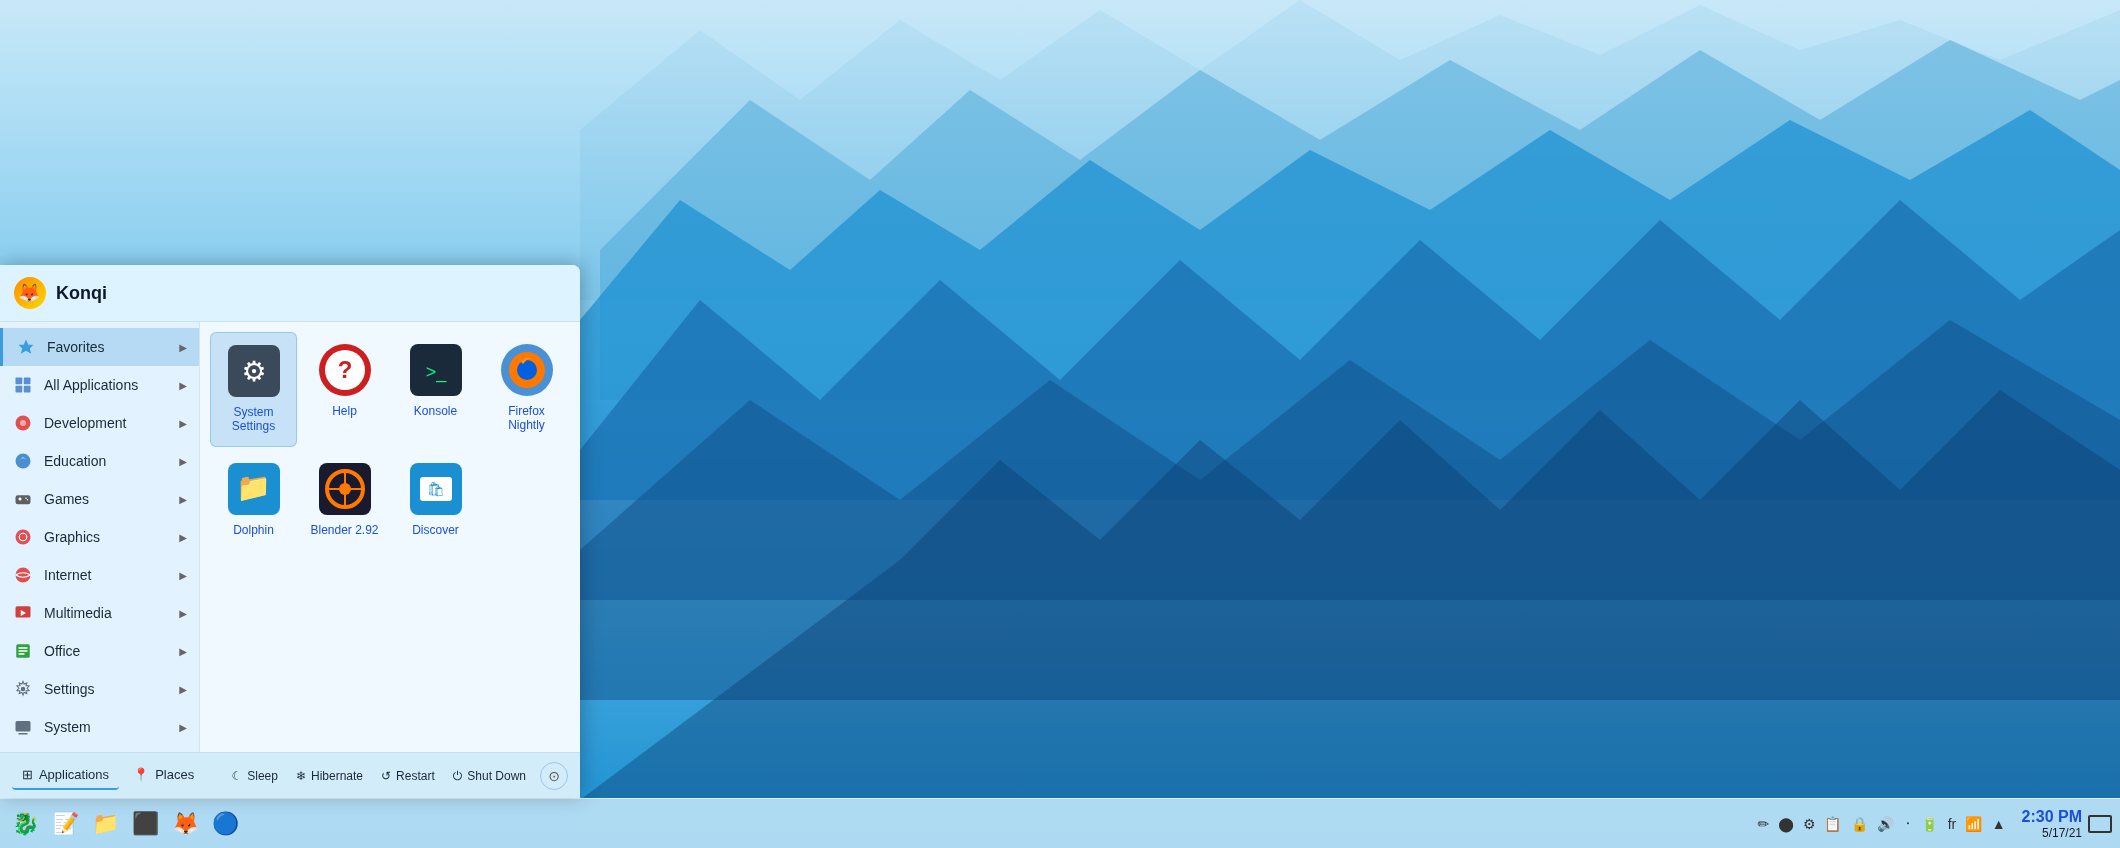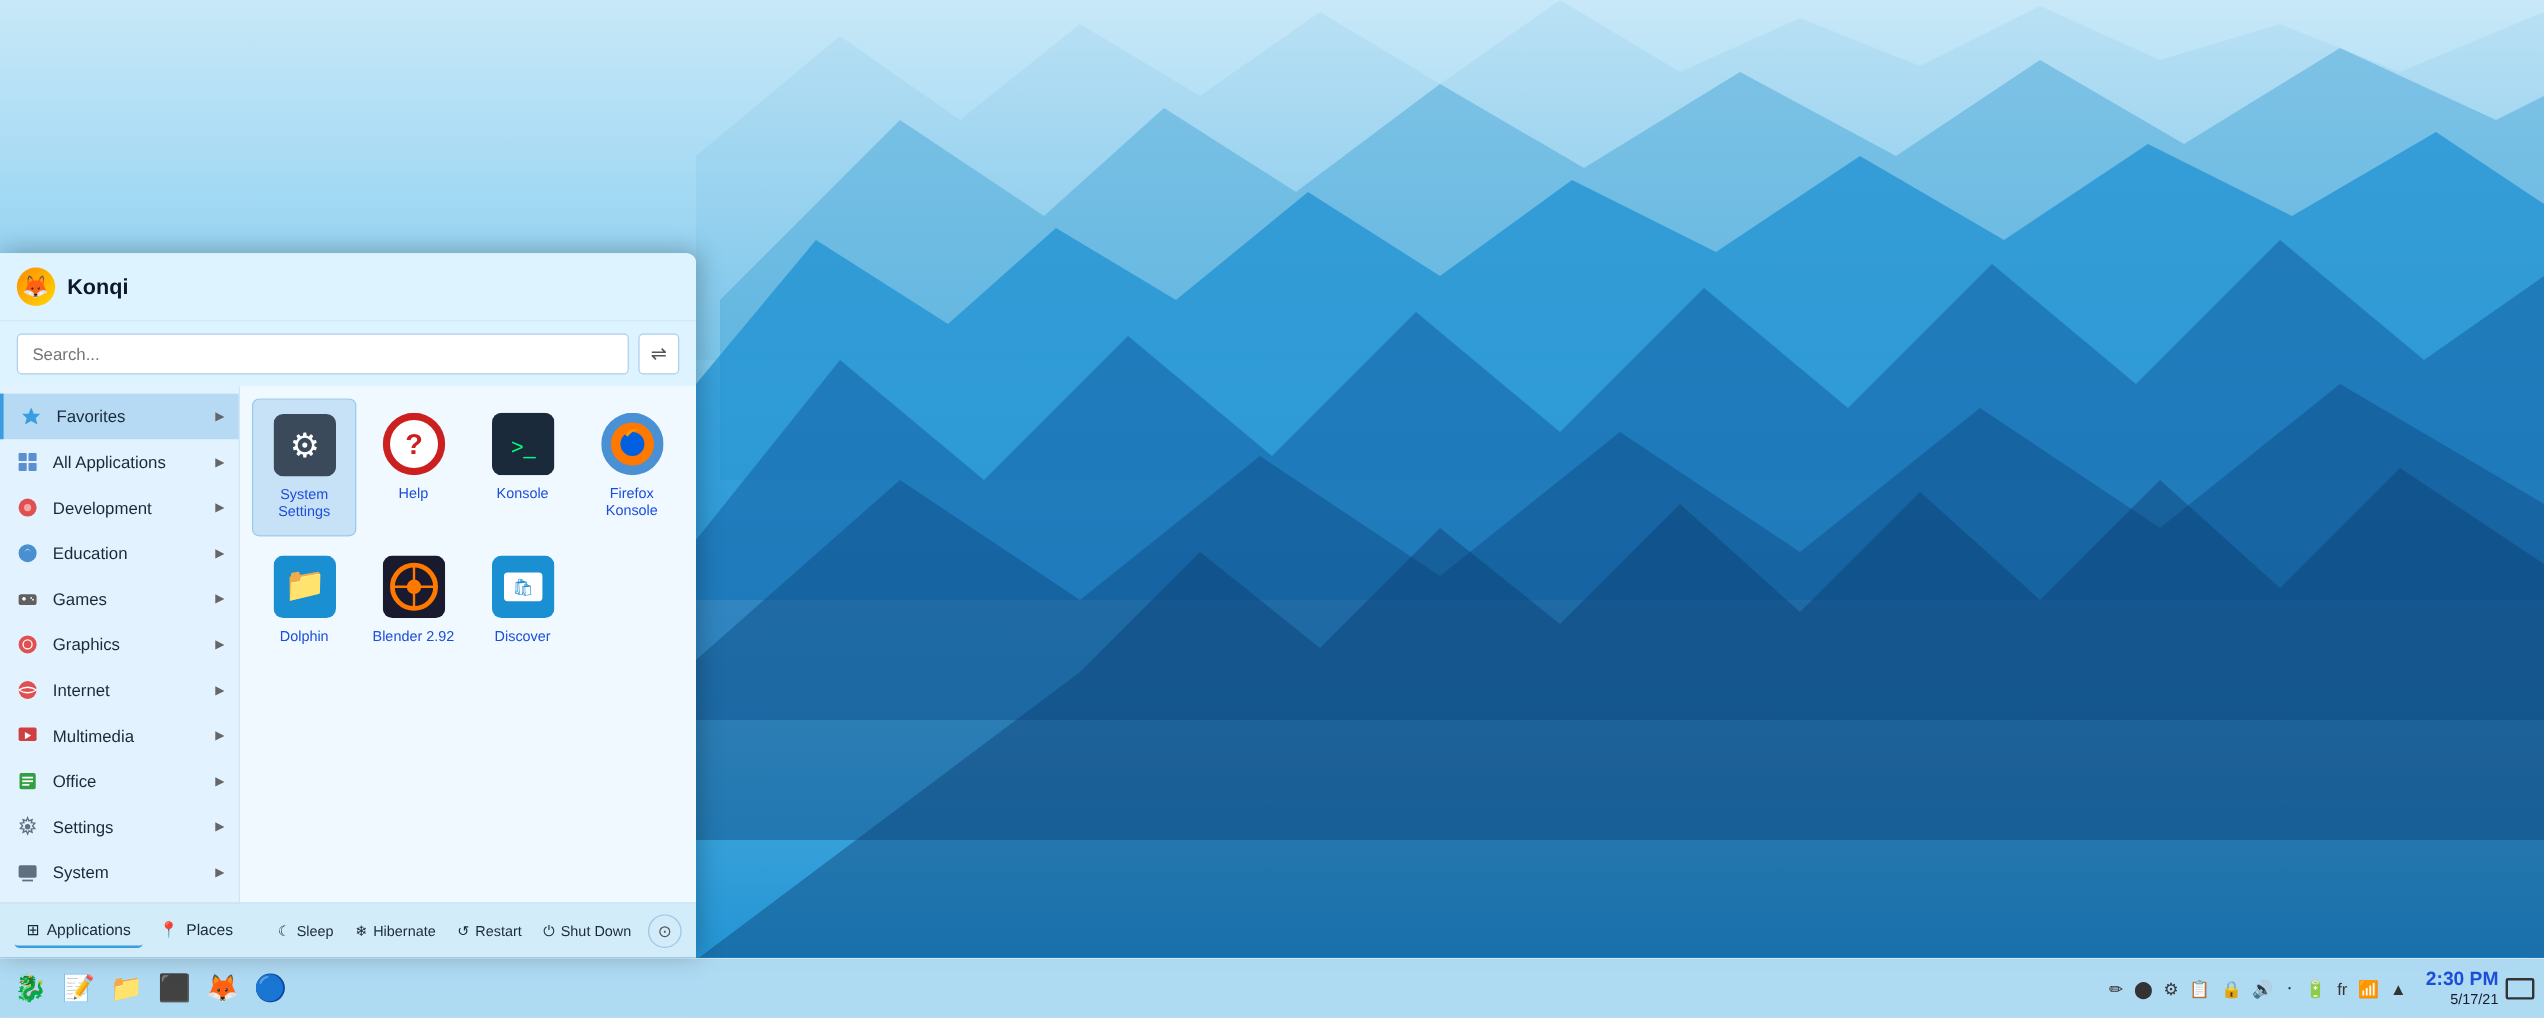--- a/index.html
+++ b/index.html
@@ -374,26 +374,20 @@
 
 <div class="app-menu">
 
   <div class="menu-header">
     <div class="menu-logo">
       <span style="font-size:18px;">🦊</span>
     </div>
     <span class="menu-title">Konqi</span>
   </div>
 
-  <div class="search-container">
-    <input class="search-input" type="text" placeholder="Search..." style="">
-    <button class="search-btn">
-      <span>⇌</span>
-    </button>
-  </div>
 
   <div class="menu-body">
 
     <div class="menu-sidebar sidebar-scrollbar" id="sidebar-container">
     <div class="sidebar-item active">
     <span class="sidebar-icon">
             <svg viewBox="0 0 24 24" width="18" height="18">
               <polygon points="12,2 15,9 22,9 17,14 19,21 12,17 5,21 7,14 2,9 9,9" fill="#3a9de0"></polygon>
             </svg>
           </span>
@@ -542,21 +536,21 @@
   </div>
           <div class="app-item">
     <div class="app-icon">
               <svg viewBox="0 0 52 52" width="52" height="52">
                 <circle cx="26" cy="26" r="26" fill="#4a90d4"></circle>
                 <circle cx="26" cy="26" r="18" fill="#ff7800"></circle>
                 <circle cx="26" cy="26" r="10" fill="#0060df"></circle>
                 <path d="M20,18 Q26,10 34,16 Q28,12 22,20Z" fill="#ff9500"></path>
               </svg>
             </div>
-    <span class="app-label">Firefox Konsole</span>
+    <span class="app-label">Firefox Nightly</span>
   </div>
           <div class="app-item">
     <div class="app-icon">
               <svg viewBox="0 0 52 52" width="52" height="52">
                 <rect width="52" height="52" rx="8" fill="#1a8fd1"></rect>
                 <text x="26" y="34" text-anchor="middle" font-size="28">📁</text>
               </svg>
             </div>
     <span class="app-label">Dolphin</span>
   </div>

